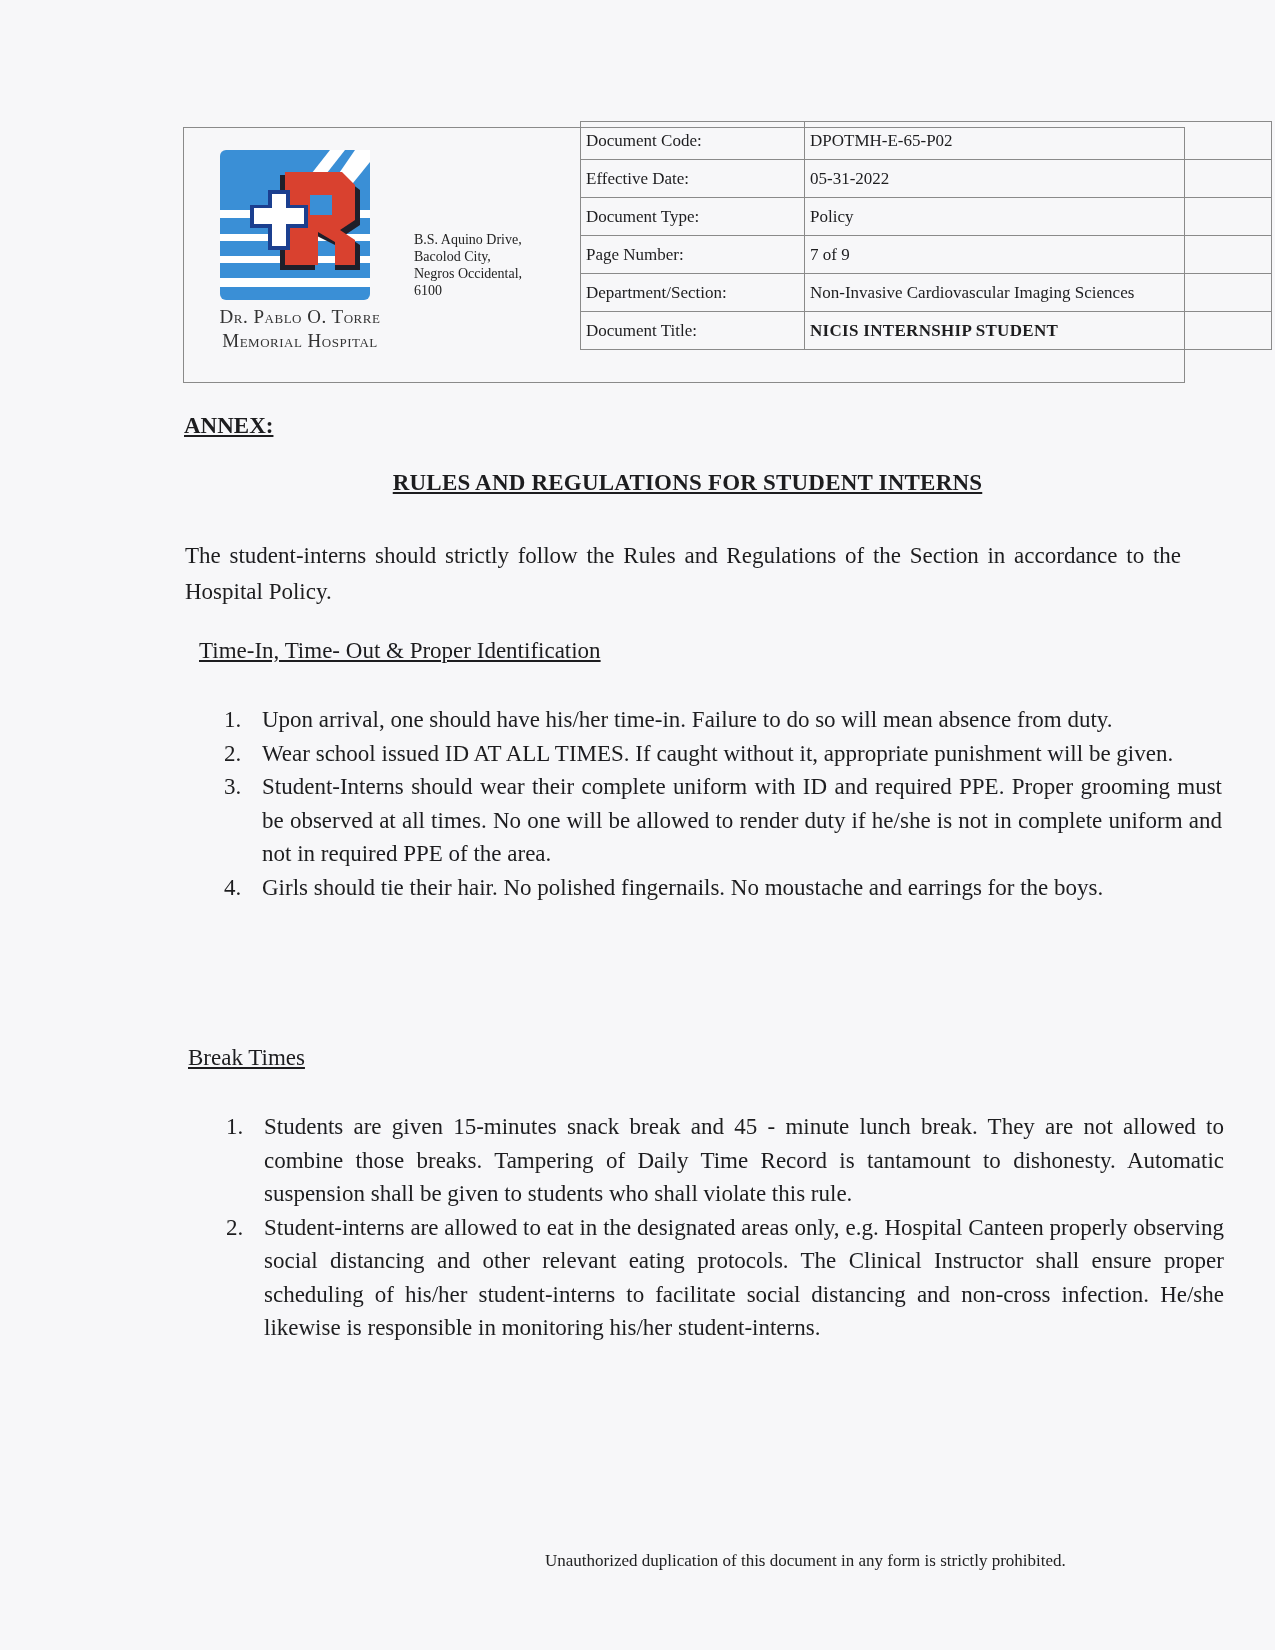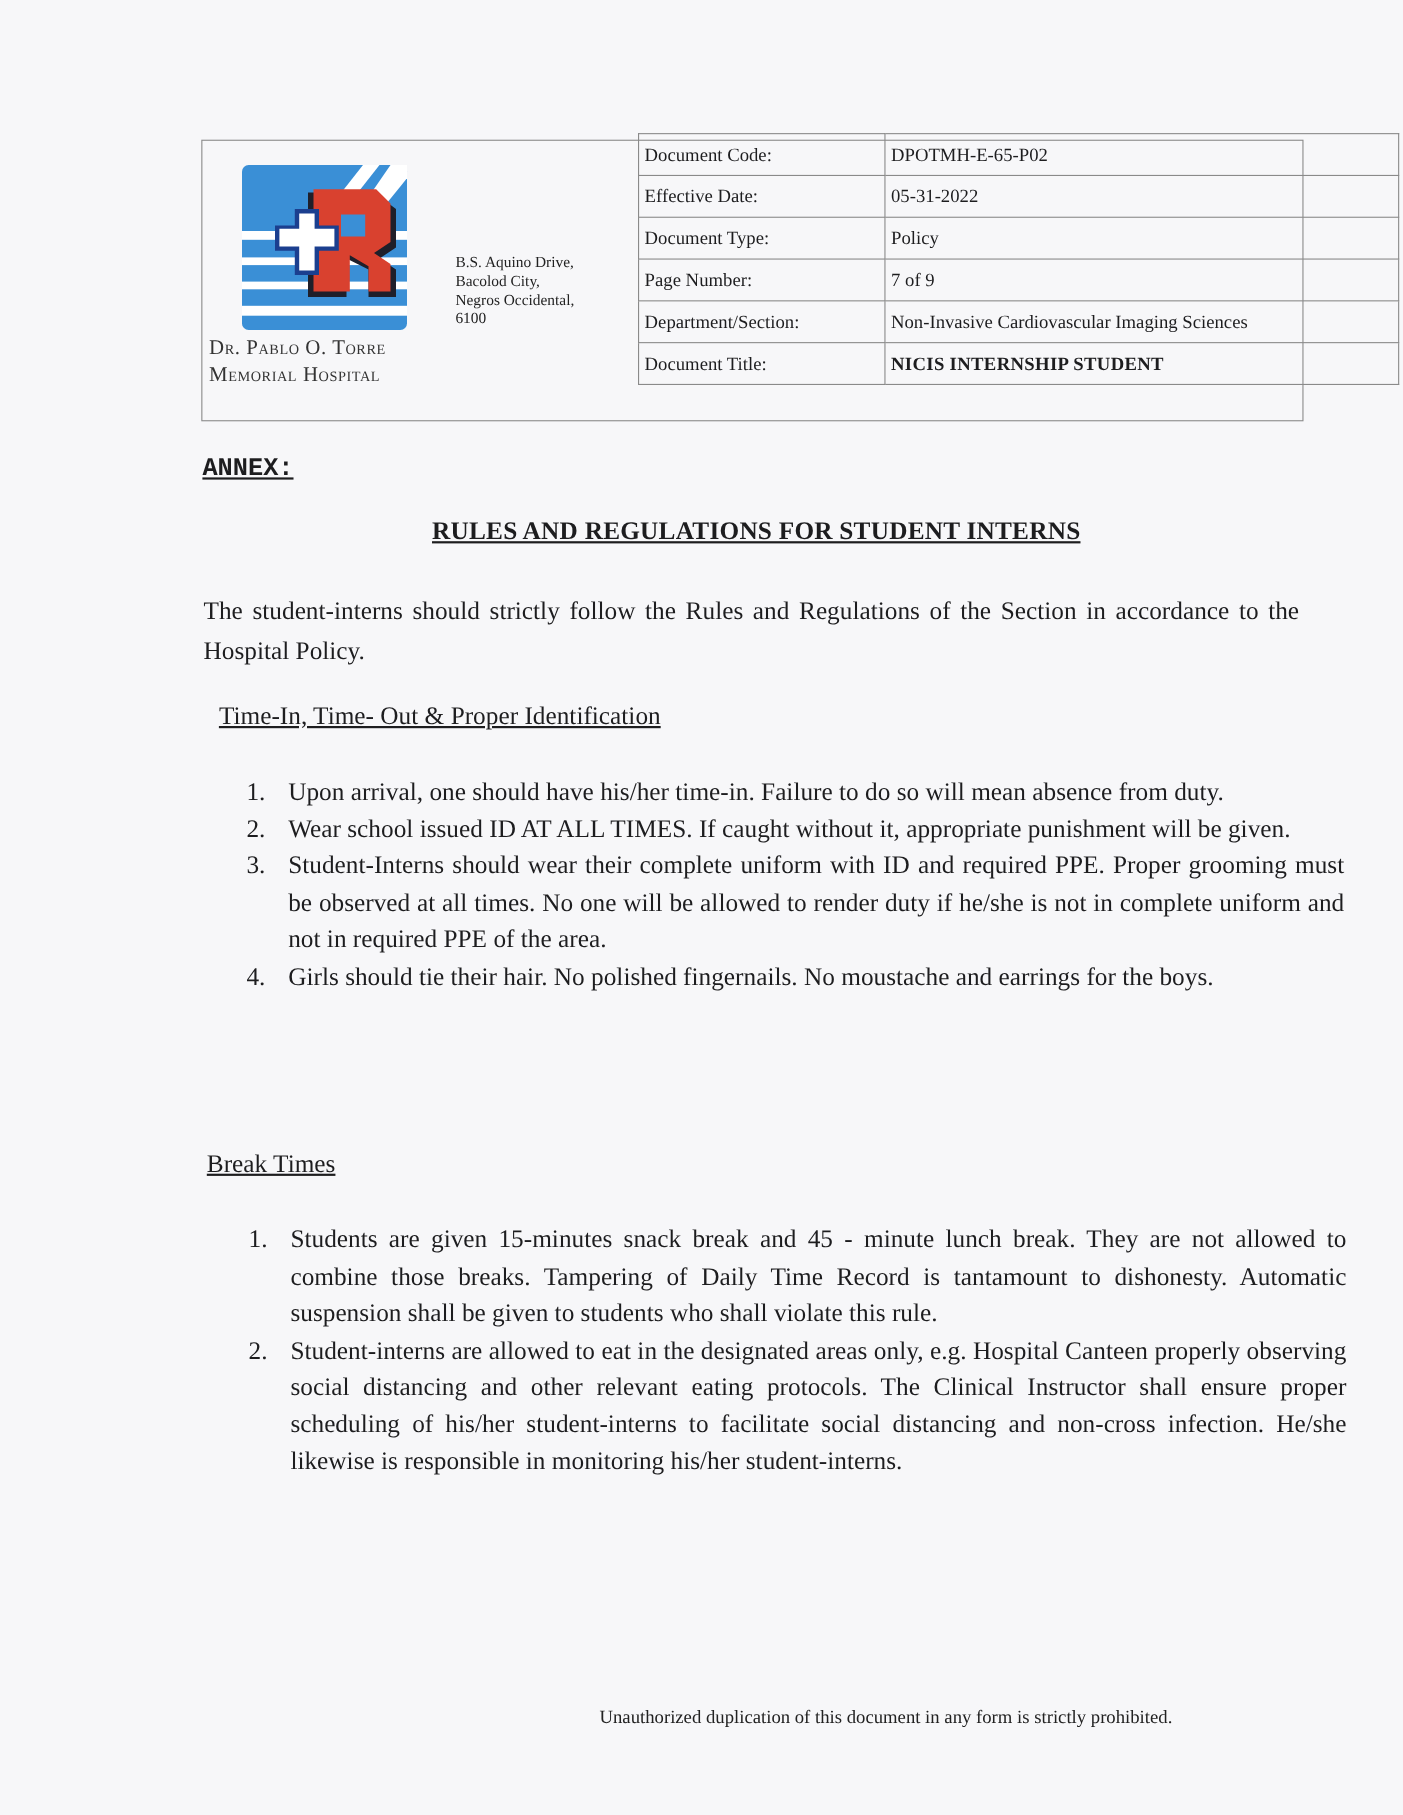--- a/index.html
+++ b/index.html
@@ -13,42 +13,41 @@
   .page { position: absolute; left: 0; top: 0; width: 1275px; height: 1650px; }
 
   
   .header {
     position: absolute; left: 183px; top: 127px; width: 1000px; height: 254px;
     border: 1px solid #8a8a8a;
   }
   .logo-cell { position: absolute; left: 0; top: 0; width: 396px; height: 254px; }
   .logo { position: absolute; left: 36px; top: 22px; width: 158px; height: 158px; }
   .hosp-name {
-    position: absolute; left: 6px; top: 177px; width: 220px; text-align: left;
+    position: absolute; left: 6px; top: 177px; width: 220px; text-align: center;
     font-size: 19px; letter-spacing: 0.5px; line-height: 24px; color: #333;
     font-variant: small-caps;
   }
   .address {
     position: absolute; left: 230px; top: 103px; width: 160px; text-align: left;
     font-size: 14px; line-height: 17px; color: #222;
   }
   .meta-table {
     position: absolute; left: 396px; top: -7px; width: 692px;
     border-collapse: collapse; font-size: 17px;
   }
   .meta-table td {
     border: 1px solid #8a8a8a; padding: 7px 5px 6px 5px; vertical-align: top; line-height: 24px;
   }
   .meta-table td.label { width: 213px; }
   .meta-table td.val-bold { font-weight: bold; letter-spacing: 0.3px; }
 
   .annex {
     position: absolute; left: 184px; top: 413px; font-size: 23px; font-weight: bold;
     text-decoration: underline;
-    font-family: Liberation Mono, monospace;
   }
   .main-title {
     position: absolute; left: 0; width: 1375px; top: 470px; text-align: center;
     font-size: 23px; font-weight: bold; text-decoration: underline; letter-spacing: 0.2px;
   }
   .intro {
     position: absolute; left: 185px; top: 538px; width: 996px;
     font-size: 23px; line-height: 36px; text-align: justify;
   }
   .section-head {

